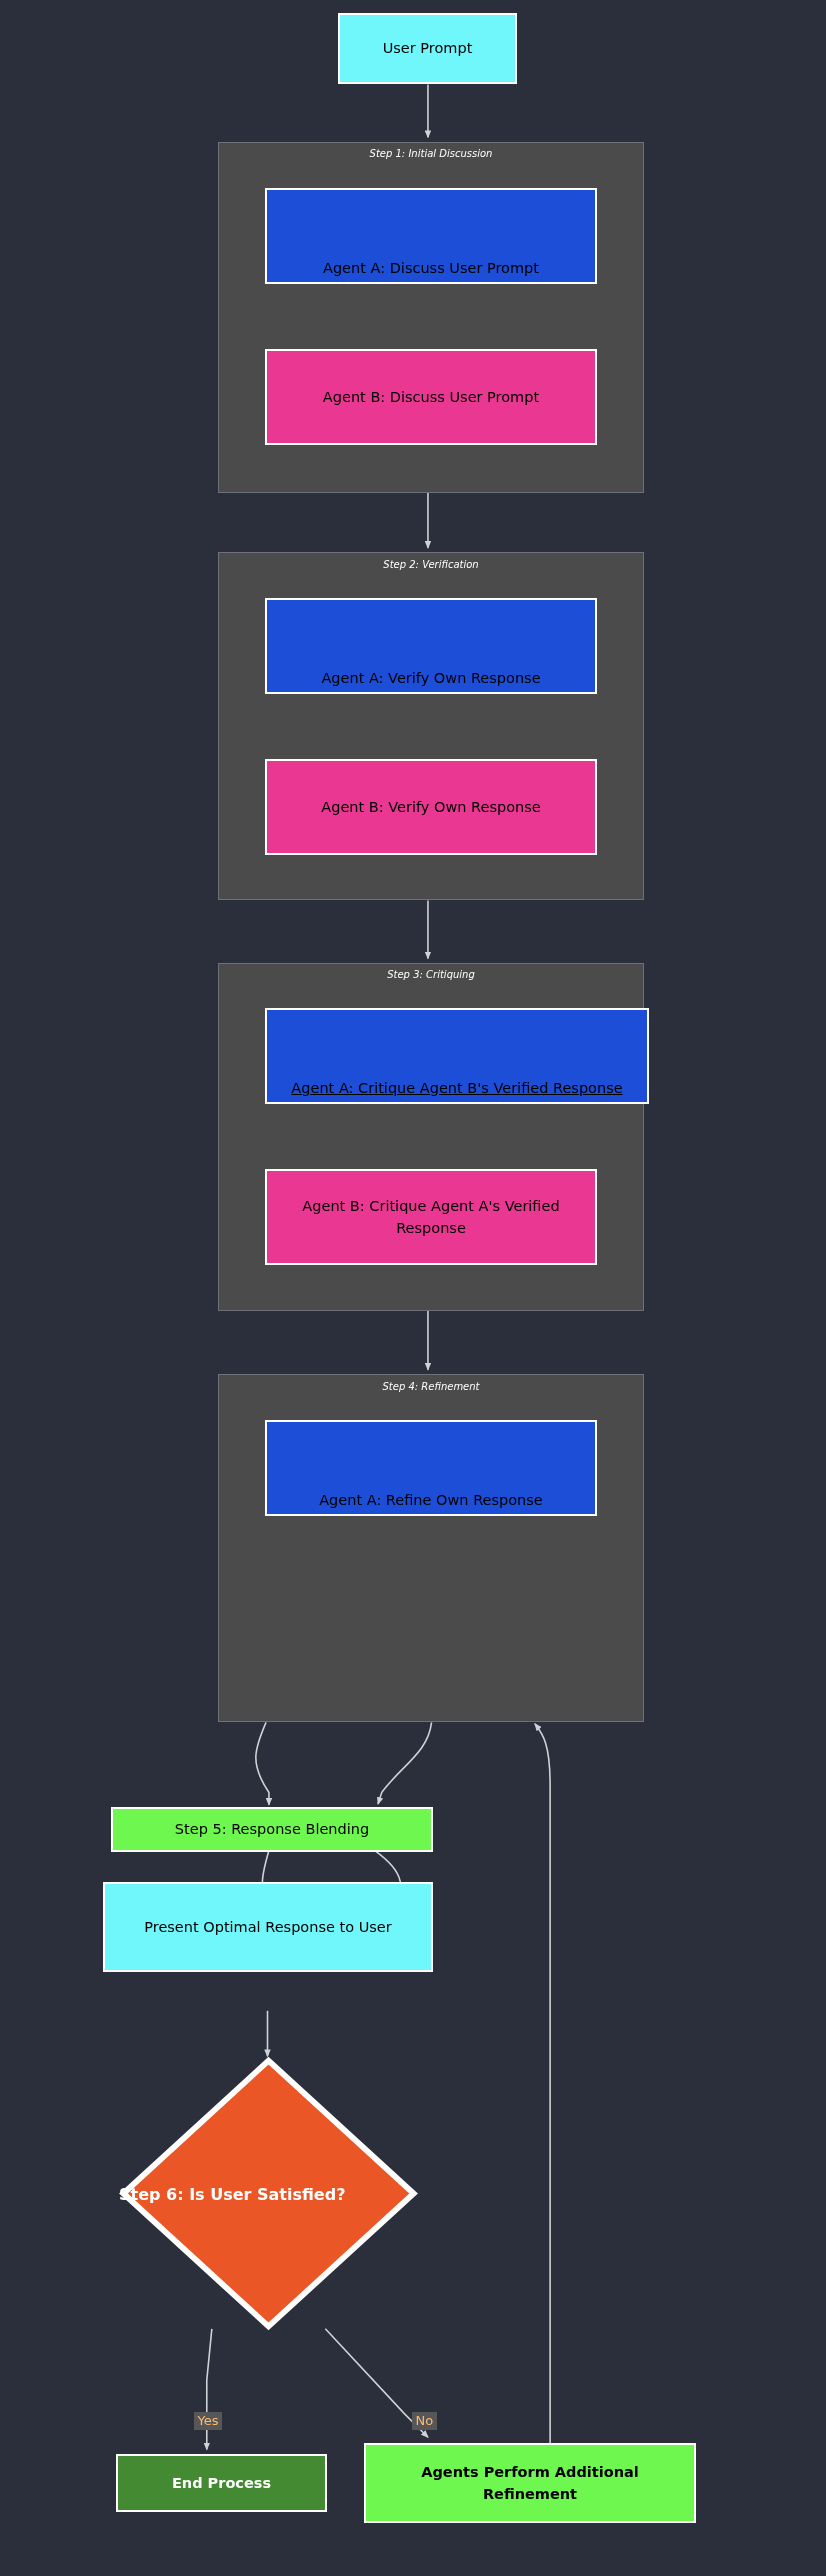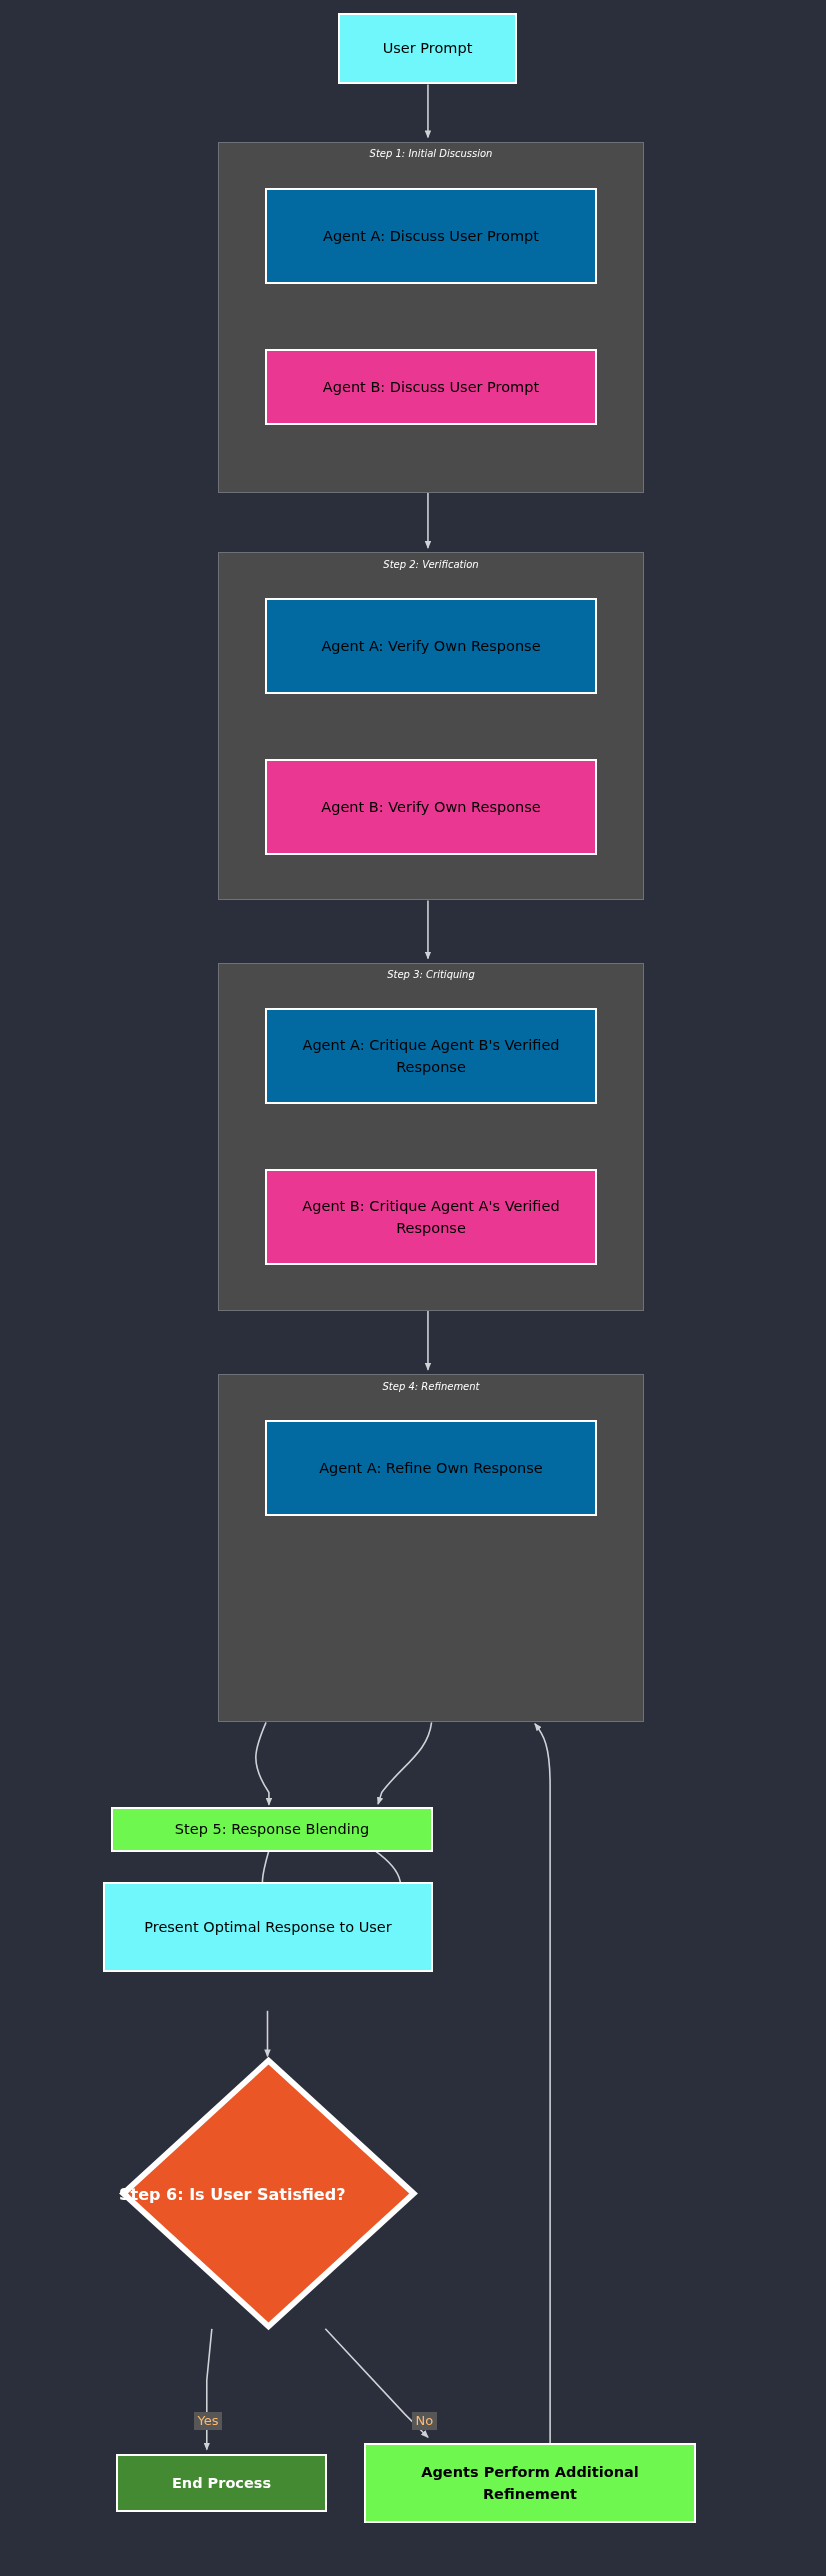--- a/index.html
+++ b/index.html
@@ -35,21 +35,21 @@
     line-height: 1.55;
     z-index: 3;
   }
   .node-rect {
     border: 2.2px solid #ffffff;
     font-size: 14.5px;
     color: #000000;
     padding: 2.9px 7.2px;
   }
   .n-cyan   { background: #6ff7fb; }
-  .n-yellow { background: #0369a1; }
+  .n-yellow { background: #1d4ed8; align-items: flex-end; }
   .n-pink   { background: #ea3791; }
   .n-green  { background: #6ef74e; }
   .n-darkgreen {
     background: #448a32;
     color: #ffffff;
     font-weight: bold;
   }
   .subgraph {
     position: absolute;
     box-sizing: border-box;
@@ -134,36 +134,36 @@
 
   <div class="node node-rect n-cyan" style="left:338px; top:13px; width:179px; height:71px;">
     <span>User Prompt</span>
   </div>
 
   <div class="subgraph" style="left:218px; top:142px; width:426px; height:351px;"></div>
   <div class="subgraph-title" style="left:218px; top:148px; width:426px;">Step 1: Initial Discussion</div>
   <div class="node node-rect n-yellow" style="left:265px; top:188px; width:332px; height:96px;">
     <span>Agent A: Discuss User Prompt</span>
   </div>
-  <div class="node node-rect n-pink" style="left:265px; top:349px; width:332px; height:76px;">
+  <div class="node node-rect n-pink" style="left:265px; top:349px; width:332px; height:96px;">
     <span>Agent B: Discuss User Prompt</span>
   </div>
 
   <div class="subgraph" style="left:218px; top:552px; width:426px; height:348px;"></div>
   <div class="subgraph-title" style="left:218px; top:559px; width:426px;">Step 2: Verification</div>
   <div class="node node-rect n-yellow" style="left:265px; top:598px; width:332px; height:96px;">
     <span>Agent A: Verify Own Response</span>
   </div>
   <div class="node node-rect n-pink" style="left:265px; top:759px; width:332px; height:96px;">
     <span>Agent B: Verify Own Response</span>
   </div>
 
   <div class="subgraph" style="left:218px; top:963px; width:426px; height:348px;"></div>
   <div class="subgraph-title" style="left:218px; top:969px; width:426px;">Step 3: Critiquing</div>
-  <div class="node node-rect n-yellow" style="left:265px; top:1008px; width:332px; height:96px;">
+  <div class="node node-rect n-yellow" style="left:265px; top:1008px; width:384px; height:96px;text-decoration:underline;">
     <span>Agent A: Critique Agent B's Verified Response</span>
   </div>
   <div class="node node-rect n-pink" style="left:265px; top:1169px; width:332px; height:96px;">
     <span>Agent B: Critique Agent A's Verified Response</span>
   </div>
 
   <div class="subgraph" style="left:218px; top:1374px; width:426px; height:348px;"></div>
   <div class="subgraph-title" style="left:218px; top:1381px; width:426px;">Step 4: Refinement</div>
   <div class="node node-rect n-yellow" style="left:265px; top:1420px; width:332px; height:96px;">
     <span>Agent A: Refine Own Response</span>

